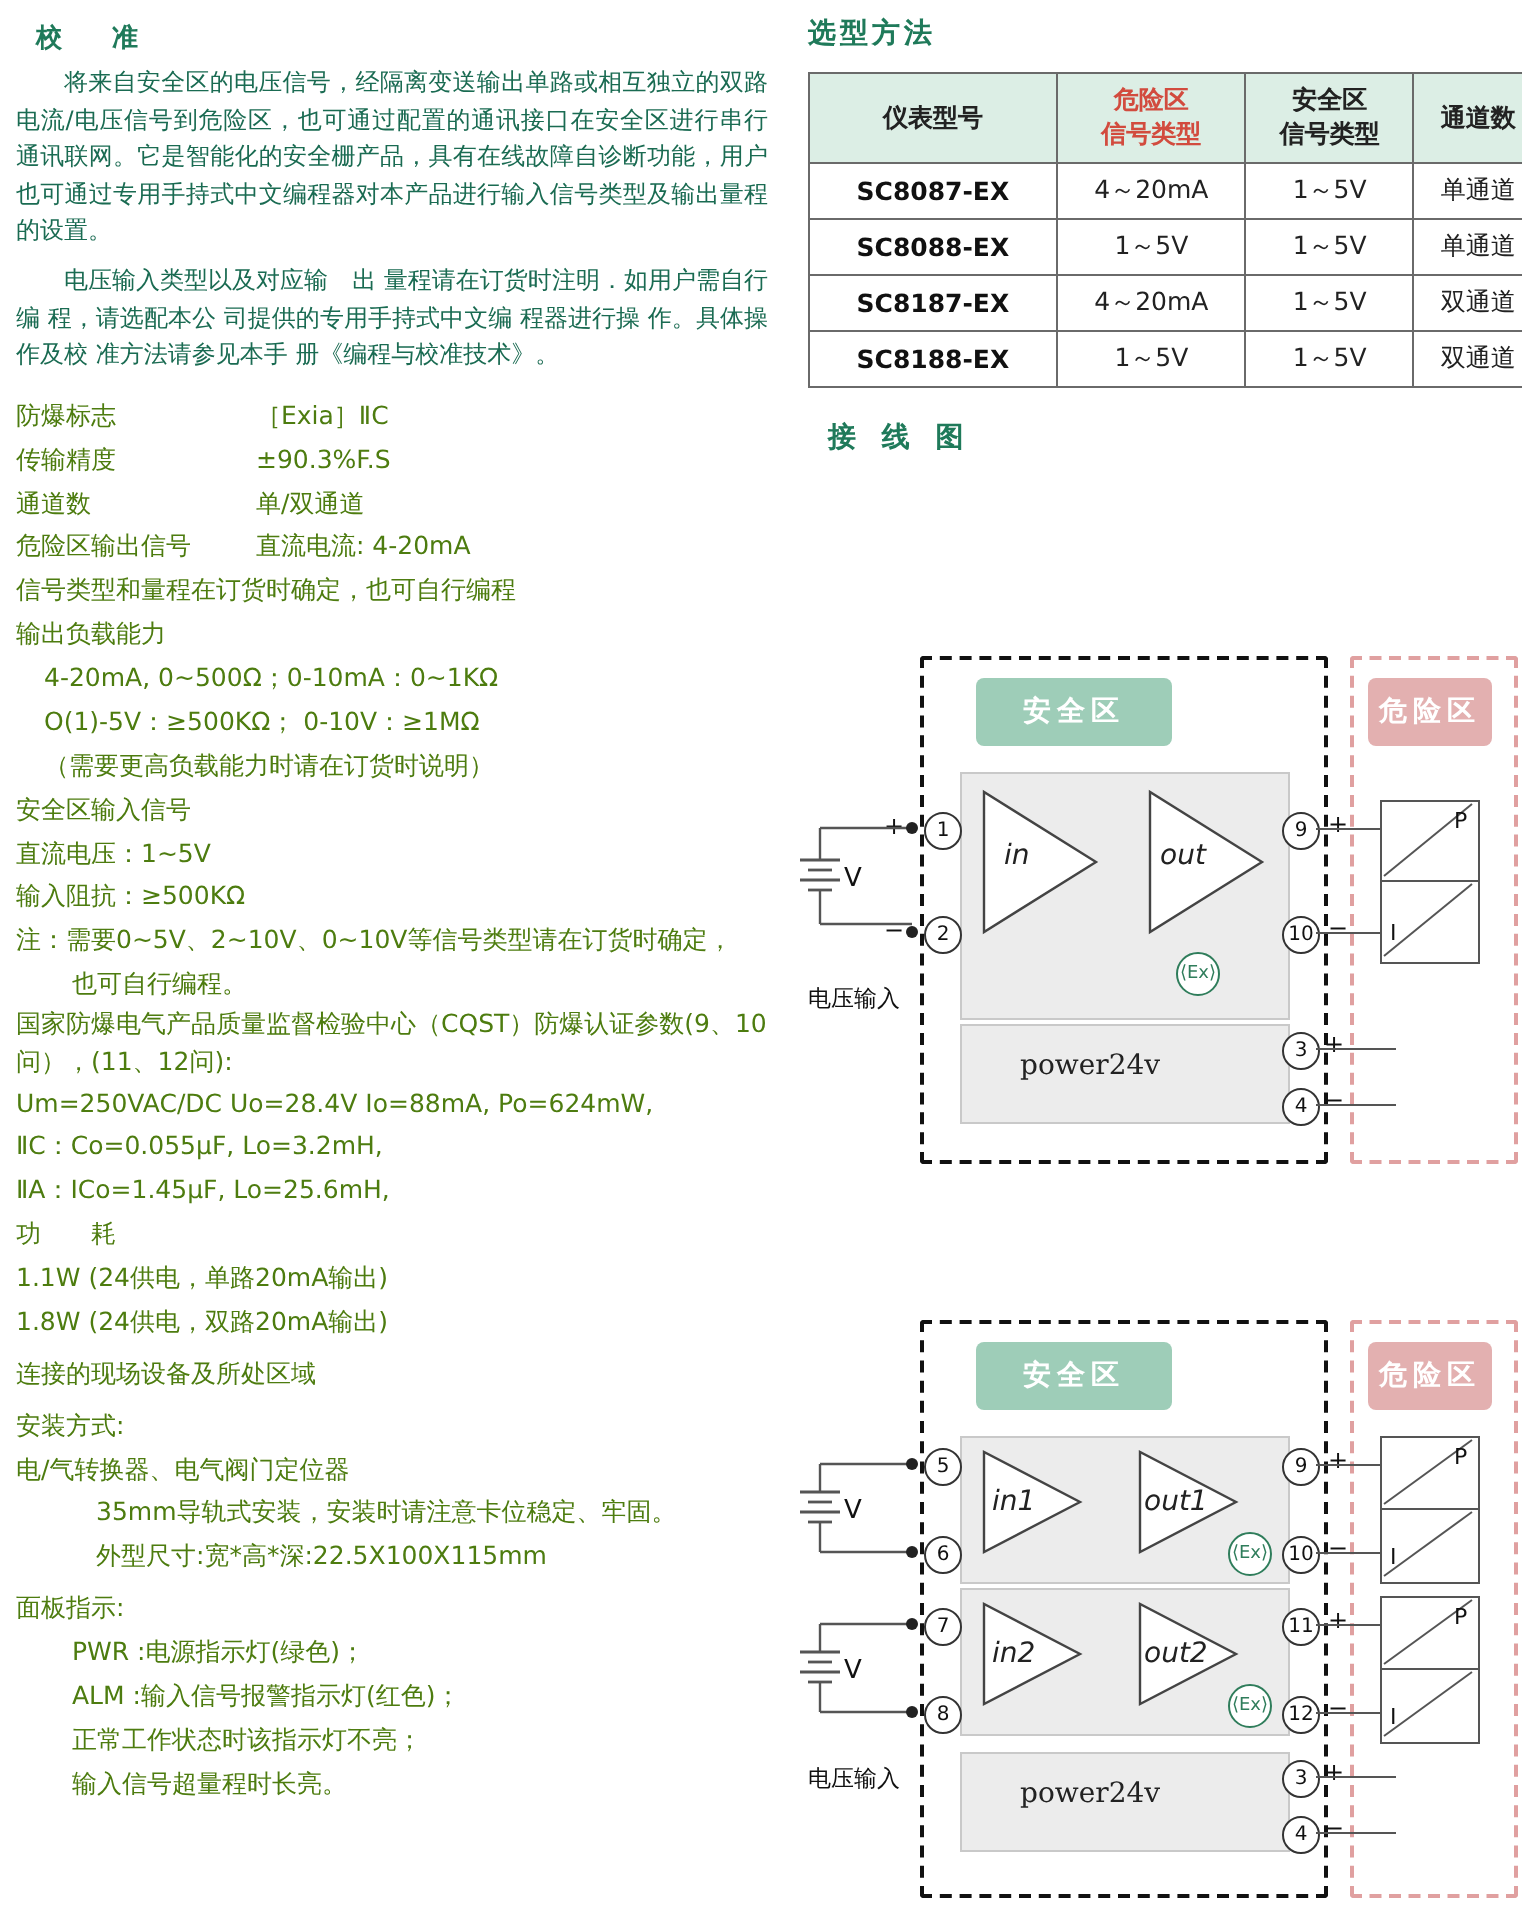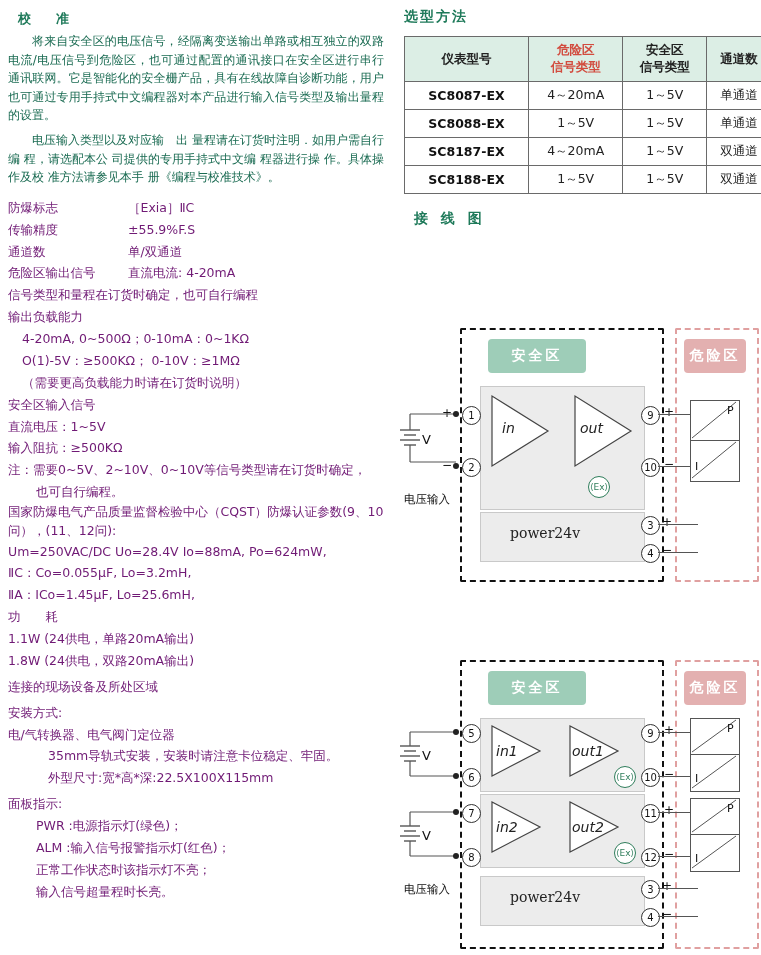--- a/index.html
+++ b/index.html
@@ -22,21 +22,21 @@
   }
   
   .sec-title{
     color:#1f7a5a;font-weight:bold;font-size:13px;letter-spacing:6px;
     margin:4px 0 4px 10px;
   }
   .para{
     color:#1a6b52;font-size:12px;line-height:1.55;text-align:justify;
     margin:0 0 6px 0;text-indent:2em;
   }
-  .line{color:#701a75;font-size:12.5px;line-height:1.75;}
+  .line{color:#4d7c0f;font-size:12.5px;line-height:1.75;}
   .indent1{padding-left:14px;}
   .indent2{padding-left:28px;}
   .indent3{padding-left:40px;}
   
   .r-title{
     color:#1f7a5a;font-weight:bold;font-size:14px;letter-spacing:2px;
     margin:8px 0 10px 12px;
   }
   .r-title2{
     color:#1f7a5a;font-weight:bold;font-size:14px;letter-spacing:4px;
@@ -98,21 +98,21 @@
 
   <div class="sec-title">校　准</div>
 
   <div class="para">将来自安全区的电压信号，经隔离变送输出单路或相互独立的双路电流/电压信号到危险区，也可通过配置的通讯接口在安全区进行串行通讯联网。它是智能化的安全栅产品，具有在线故障自诊断功能，用户也可通过专用手持式中文编程器对本产品进行输入信号类型及输出量程的设置。</div>
   <div class="para">电压输入类型以及对应输　出 量程请在订货时注明．如用户需自行编 程，请选配本公 司提供的专用手持式中文编 程器进行操 作。具体操作及校 准方法请参见本手 册《编程与校准技术》。</div>
 
   <div class="line" style="margin-top:10px;">
     <span style="display:inline-block;width:120px;">防爆标志</span><span>［Exia］ⅡC</span>
   </div>
   <div class="line">
-    <span style="display:inline-block;width:120px;">传输精度</span><span>±55.9%F.S</span>
+    <span style="display:inline-block;width:120px;">传输精度</span><span>±90.3%F.S</span>
   </div>
   <div class="line">
     <span style="display:inline-block;width:120px;">通道数</span><span>单/双通道</span>
   </div>
   <div class="line">
     <span style="display:inline-block;width:120px;">危险区输出信号</span><span>直流电流: 4-20mA</span>
   </div>
   <div class="line">信号类型和量程在订货时确定，也可自行编程</div>
 
   <div class="line">输出负载能力</div>

